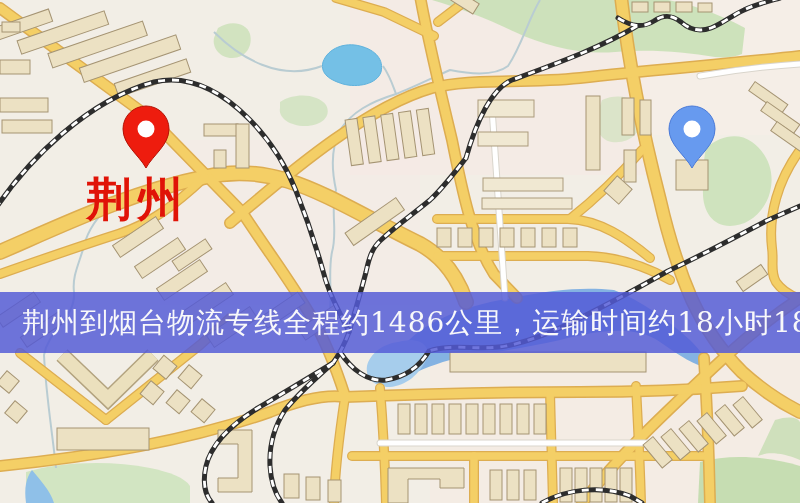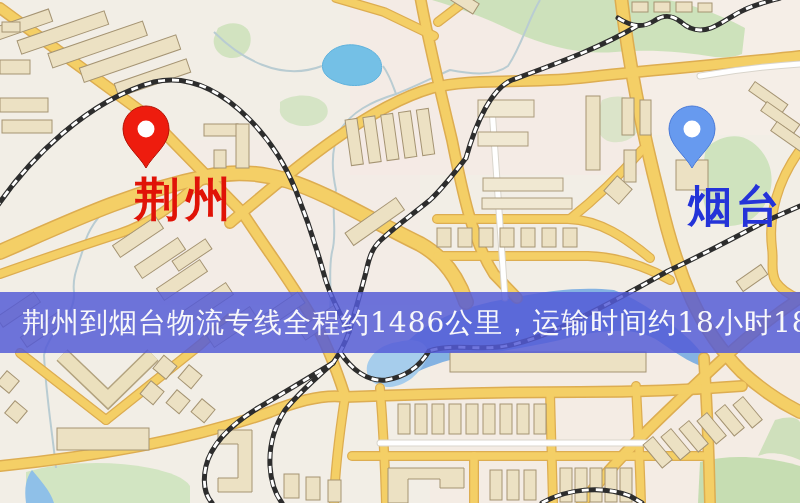--- a/index.html
+++ b/index.html
@@ -19,21 +19,21 @@
   .w6{stroke-width:7}.w6f{stroke-width:5}
 
   .rail-base{fill:none;stroke:#2d2d2d;stroke-width:5;stroke-linecap:round;}
   .rail-dash{fill:none;stroke:#ffffff;stroke-width:2.8;stroke-dasharray:7 7;}
 
   .bld{fill:#ece1c3;stroke:#a59473;stroke-width:1;}
   .bld2{fill:#f0e8d2;stroke:#ab9b7c;stroke-width:1;}
   .stream{fill:none;stroke:#b9ccd2;stroke-width:2;}
 
   .city-label{position:absolute;font-family:"DejaVu Serif","Liberation Serif",serif;
-              font-weight:700;line-height:1;white-space:nowrap;text-shadow:0 0 1px rgba(255,255,255,.3);margin-left:48px;}
+              font-weight:700;line-height:1;white-space:nowrap;text-shadow:0 0 1px rgba(255,255,255,.3);}
   .label-jingzhou{left:86px;top:176px;font-size:46px;color:#e01307;letter-spacing:5px;}
   .label-yantai{left:640px;top:184px;font-size:44px;color:#2433d8;letter-spacing:4px;}
 
   .banner{position:absolute;left:0;top:292px;width:800px;height:61px;
           background:rgba(84,90,215,0.84);display:flex;align-items:center;}
   .banner span{font-family:"DejaVu Serif","Liberation Serif",serif;font-size:28px;
                color:#f8f8fa;padding-left:22px;letter-spacing:1px;white-space:nowrap;}
 </style>
 </head>
 <body>
@@ -306,18 +306,17 @@
     <path d="M0,26 C-7,13 -23,3 -23,-13 A23,23 0 1,1 23,-13 C23,3 7,13 0,26 Z" stroke="#b31306" stroke-width="1" fill="#ee1c0e"></path>
     <circle cx="0" cy="-13" r="8.5" fill="#ffffff"></circle>
   </g>
   <g transform="translate(692,142)">
     <path d="M0,26 C-7,13 -23,3 -23,-13 A23,23 0 1,1 23,-13 C23,3 7,13 0,26 Z" stroke="#4a7ad8" stroke-width="1" fill="#679aef"></path>
     <circle cx="0" cy="-13" r="8.5" fill="#ffffff"></circle>
   </g>
 </svg>
 
 <div class="city-label label-jingzhou">荆州</div>
-<div class="city-label label-yantai">烟台</div>
 
 <div class="banner">
   <span>荆州到烟台物流专线全程约1486公里，运输时间约18小时18分钟.</span>
 </div>
 </div>
 
 </body></html>

